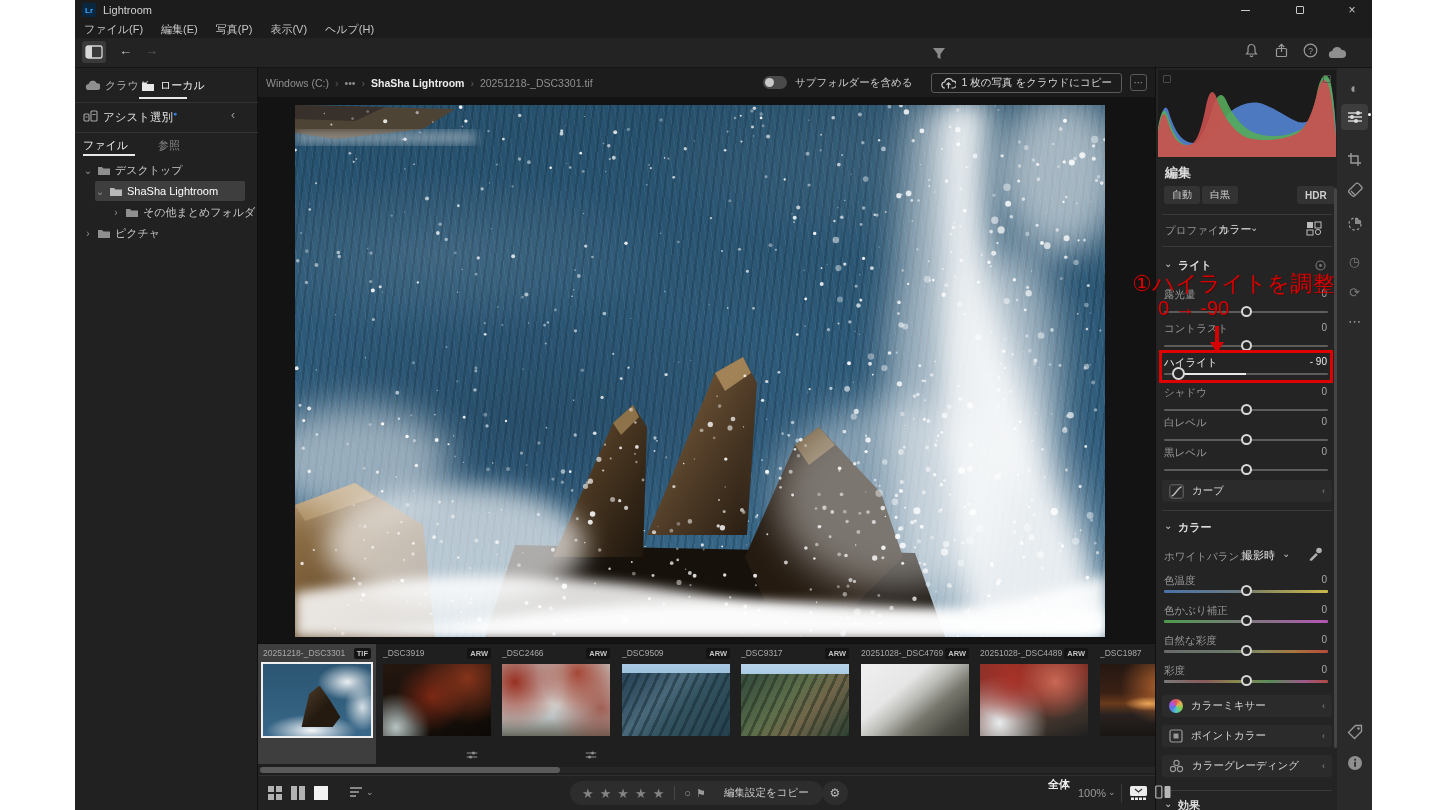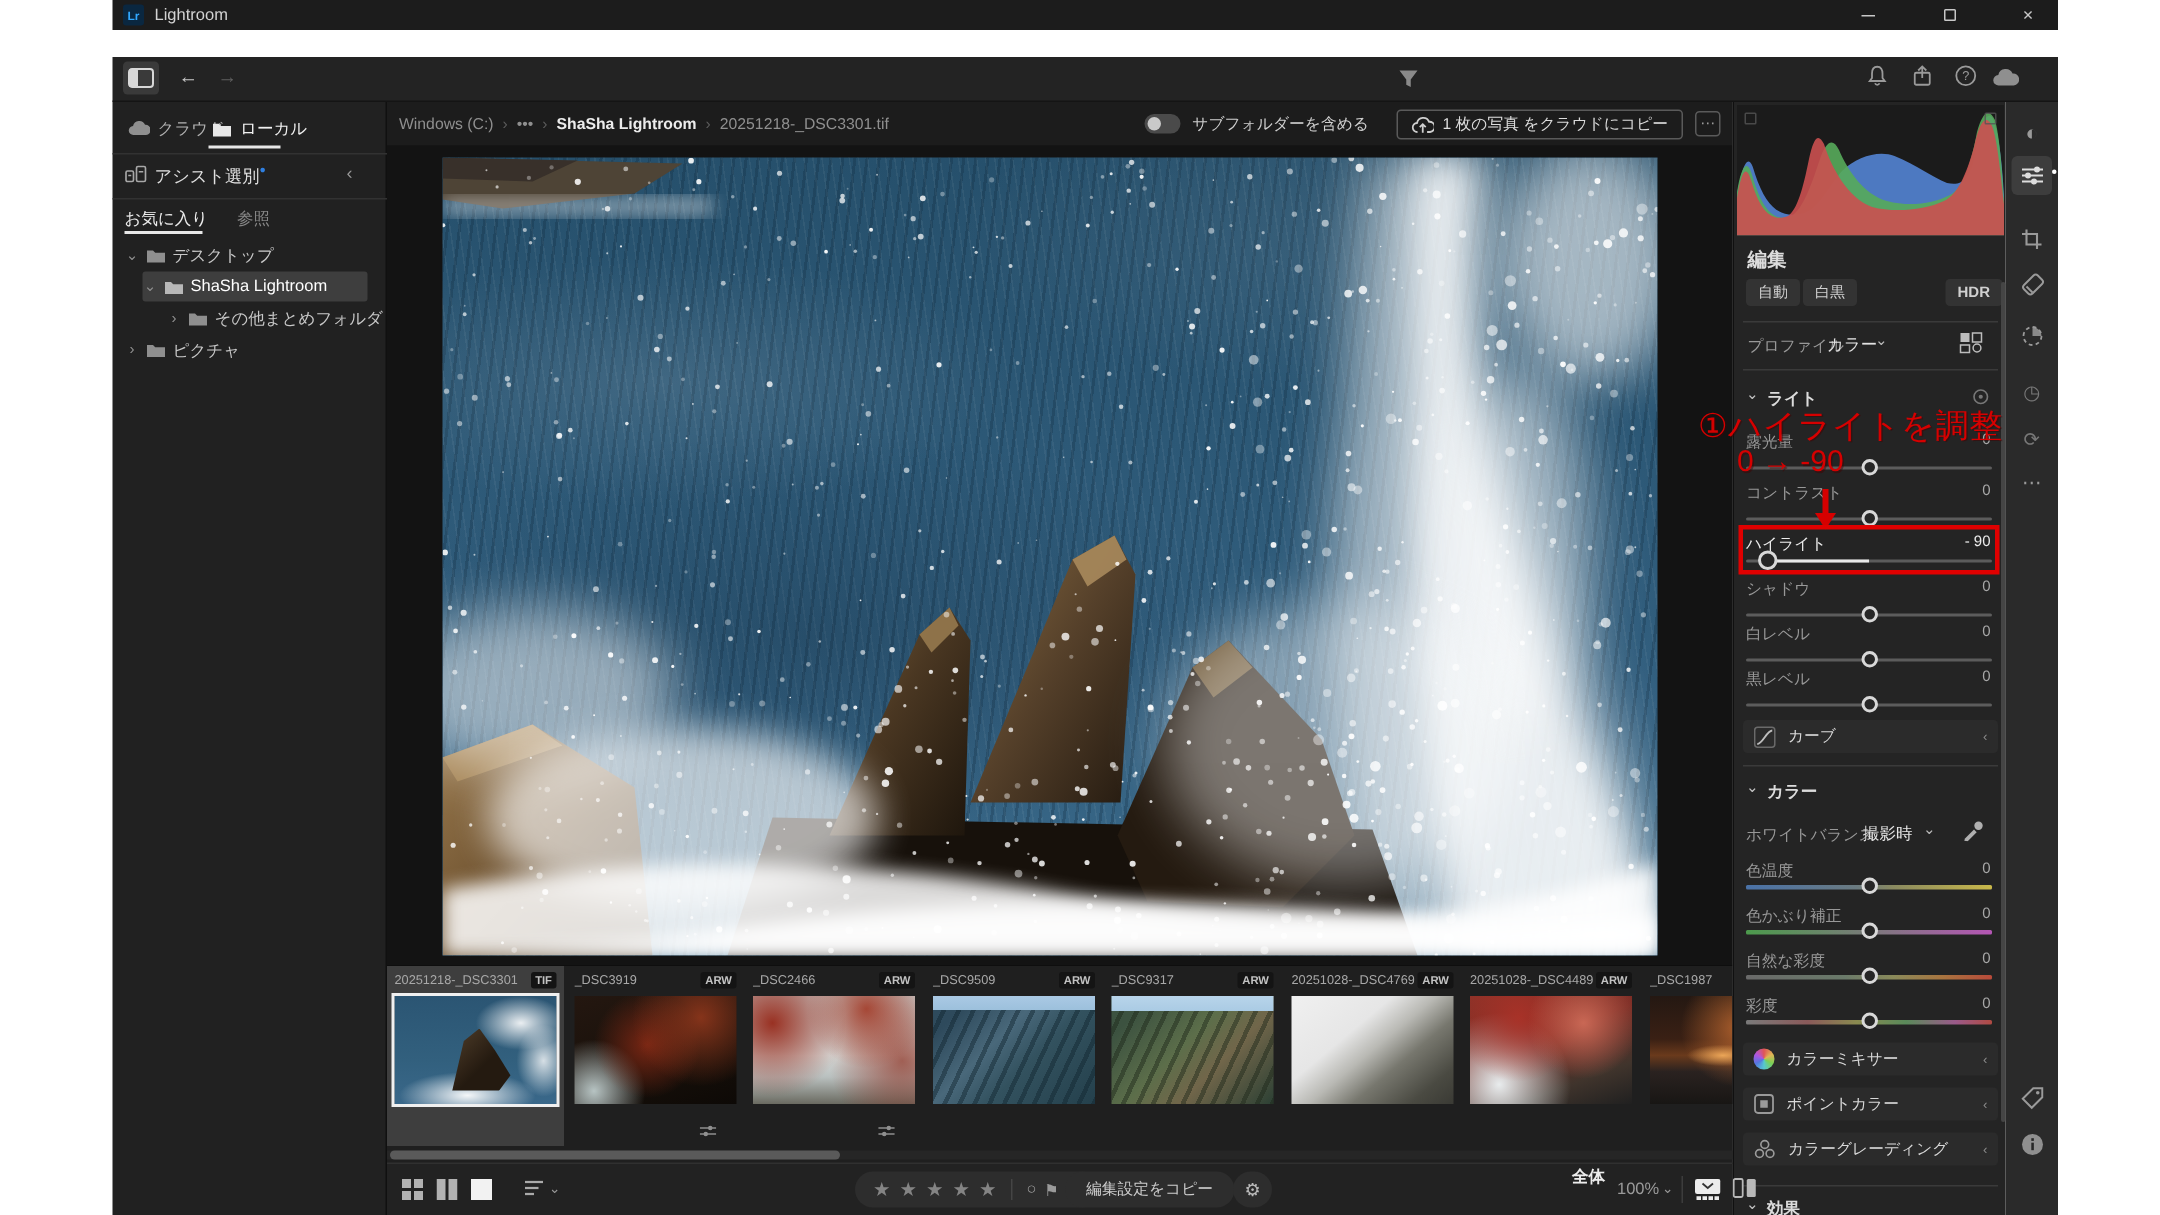--- a/index.html
+++ b/index.html
@@ -150,20 +150,27 @@
         <span class="ctl-min-bar"></span>
       </div>
     <div class="abs ctl" style="left:1205px;">
         <span class="ctl-max-box"></span>
       </div>
     <div class="abs ctl" style="left:1257px;">
         <span>×</span>
       </div>
   </div>
 
+  <div class="abs menubar">
+    <span>ファイル(F)</span>
+    <span>編集(E)</span>
+    <span>写真(P)</span>
+    <span>表示(V)</span>
+    <span>ヘルプ(H)</span>
+  </div>
 
   <div class="abs toolbar">
     <div class="abs ptoggle">
       <svg width="18" height="14">
           <rect x="1" y="1" width="16" height="12" rx="2" fill="none" stroke="#d8d8d8" stroke-width="1.3"></rect>
           <rect x="1" y="1" width="6" height="12" rx="1" fill="#d8d8d8"></rect>
         </svg>
     </div>
     <div class="abs navarrow" style="left:44px;color:#c8c8c8;">←</div>
     <div class="abs navarrow" style="left:70px;color:#5f5f5f;">→</div>
@@ -217,21 +224,21 @@
           <rect x="1" y="6" width="5" height="7" rx="1" fill="none" stroke="#a8a8a8" stroke-width="1.1"></rect>
           <rect x="8" y="3" width="6" height="10" rx="1" fill="none" stroke="#a8a8a8" stroke-width="1.1"></rect>
           <line x1="2.5" y1="9" x2="4.5" y2="9" stroke="#a8a8a8"></line>
           <line x1="9.5" y1="6.5" x2="12.5" y2="6.5" stroke="#a8a8a8"></line>
         </svg>
     </div>
     <div class="abs nw" style="left:28px;top:42px;font-size:11.5px;color:#e0e0e0;">アシスト選別</div>
     <div class="abs" style="left:98px;top:42px;font-size:7px;color:#2f7fe0;">●</div>
     <div class="abs" style="left:156px;top:40px;font-size:12px;color:#9a9a9a;">‹</div>
     <div class="abs sb-div" style="top:64px;"></div>
-    <div class="abs nw" style="left:8px;top:70px;font-size:11px;color:#ededed;">お気に入り</div>
+    <div class="abs nw" style="left:8px;top:70px;font-size:11px;color:#ededed;">ファイル</div>
     <div class="abs underline" style="left:8px;top:86px;width:52px;"></div>
     <div class="abs nw" style="left:72px;top:70px;font-size:11px;color:#868686;margin-left:11px;">参照</div>
 
     <div class="abs tree-row" style="left:8px;top:92px;width:170px;">
       <span class="chev">⌄</span>
       <svg width="14" height="11">
           <path d="M1,2 h4 l1.5,1.5 h6.5 v6.5 h-12 z" fill="#8f8f8f"></path>
         </svg>
       <span>デスクトップ</span>
     </div>

